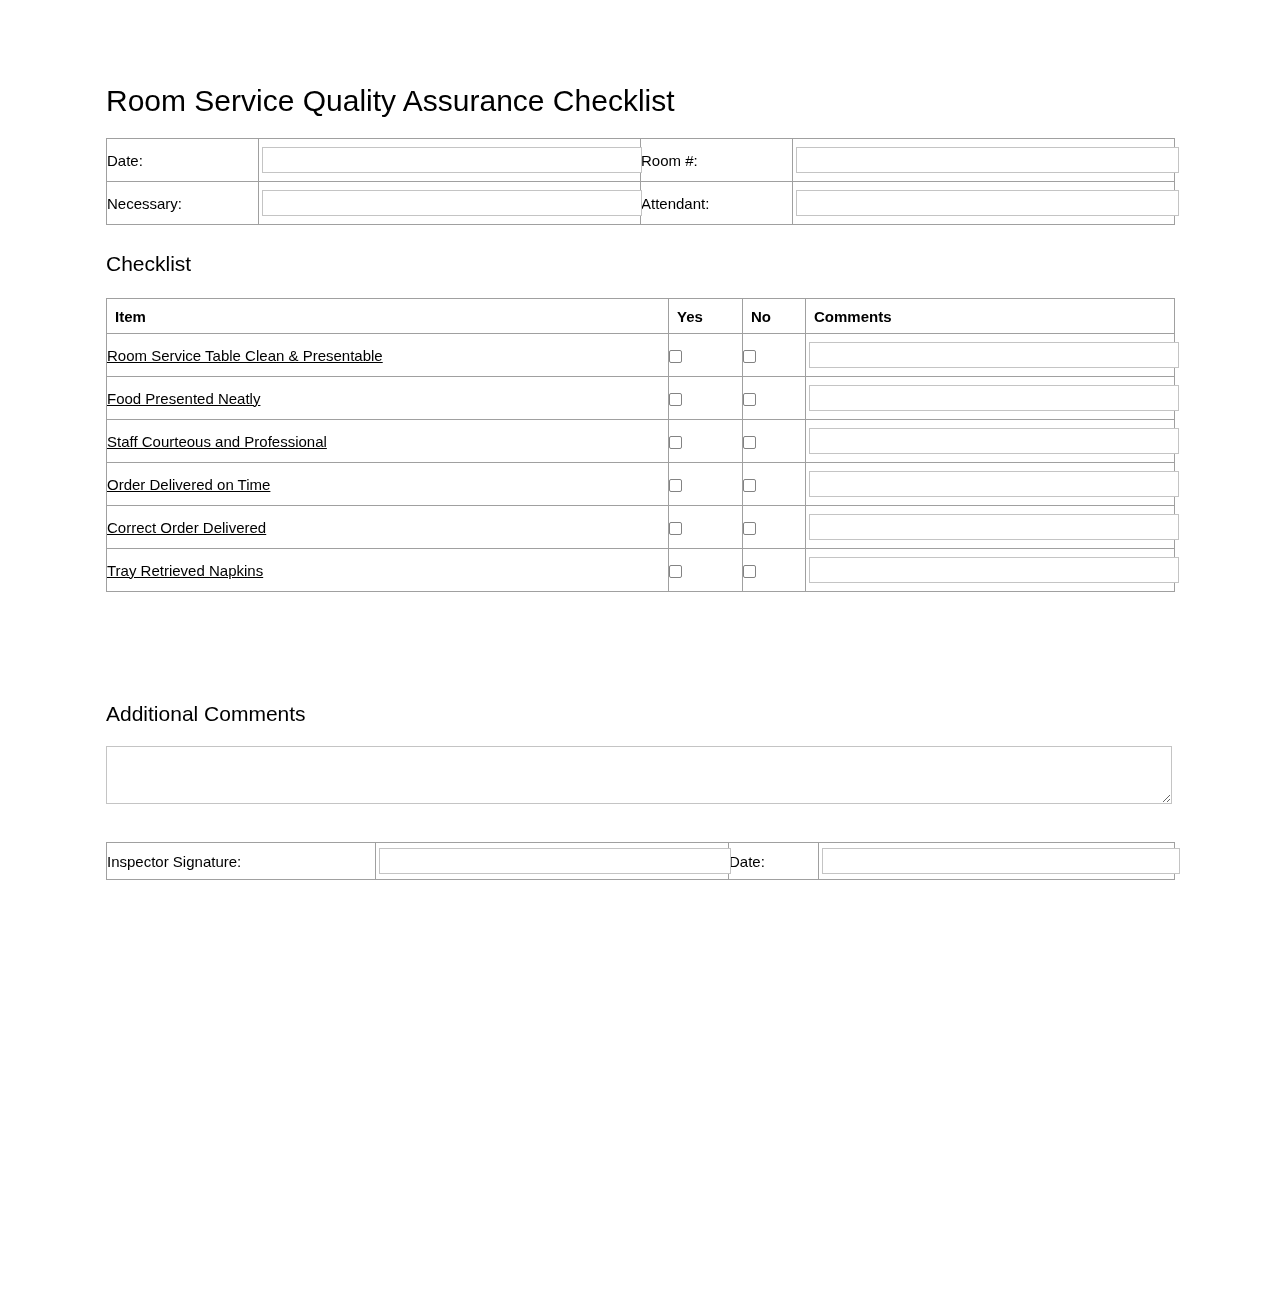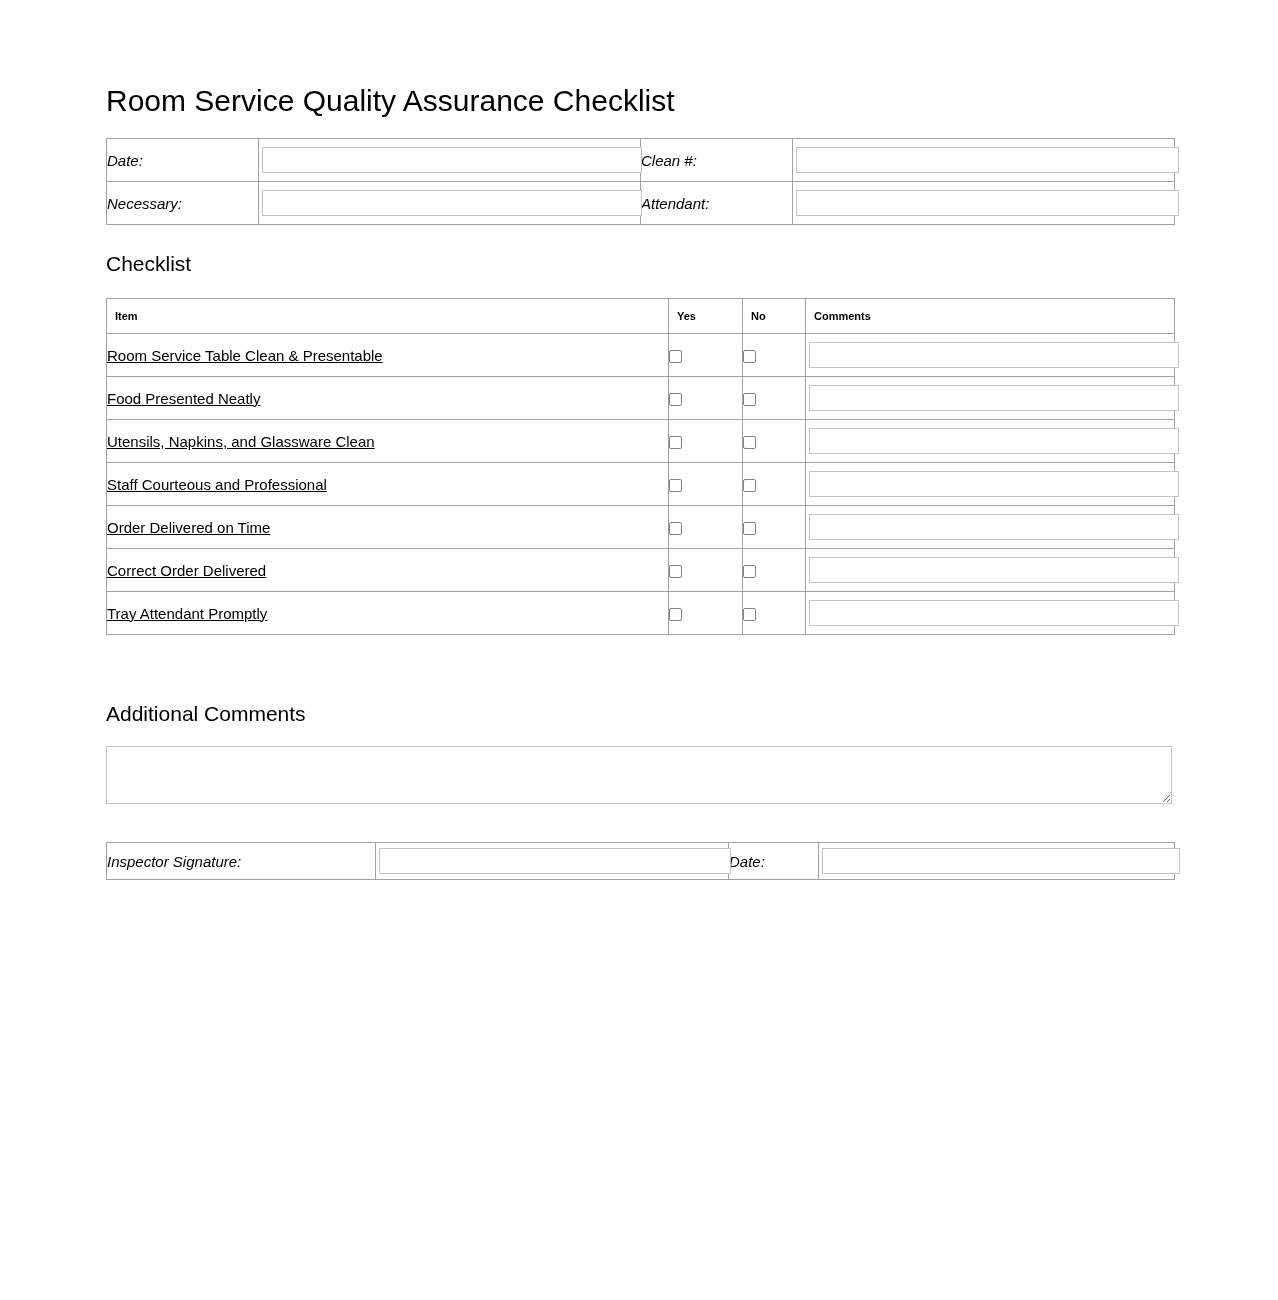--- a/index.html
+++ b/index.html
@@ -76,21 +76,20 @@
   table.info {
     top: 138px;
   }
   table.info td {
     height: 42px;
   }
   td.lbl {
     padding-left: 8px;
     font-size: 15px;
     white-space: nowrap;
-    font-style: italic;
   }
   td.fld {
     position: relative;
     overflow: visible;
   }
 
   
   input.txt {
     position: absolute;
     top: 50%;
@@ -106,21 +105,21 @@
     outline: none;
     border-radius: 0;
   }
 
   
   table.checklist {
     top: 298px;
   }
   table.checklist th {
     font-weight: bold;
-    font-size: 11px;
+    font-size: 15px;
     height: 34px;
     padding-left: 8px;
   }
   table.checklist td {
     height: 42px;
     text-decoration: underline;
   }
   td.item-cell {
     padding-left: 8px;
     font-size: 15px;
@@ -200,21 +199,21 @@
         <col style="width:382px">
         <col style="width:152px">
         <col style="width:382px">
       </colgroup>
       <tbody id="info-body">
           <tr>
             <td class="lbl">Date:</td>
             <td class="fld">
               <input type="text" class="txt" placeholder="" style="width: 380px;">
             </td>
-            <td class="lbl">Clean #:</td>
+            <td class="lbl">Room #:</td>
             <td class="fld">
               <input type="text" class="txt" placeholder="" style="width: 383px;">
             </td>
           </tr>
           <tr>
             <td class="lbl">Necessary:</td>
             <td class="fld">
               <input type="text" class="txt" placeholder="" style="width: 380px;">
             </td>
             <td class="lbl">Attendant:</td>
@@ -253,28 +252,20 @@
           </tr>
           <tr>
             <td class="item-cell">Food Presented Neatly</td>
             <td class="chk-cell"><input type="checkbox" class="cb" style=""></td>
             <td class="chk-cell"><input type="checkbox" class="cb" style=""></td>
             <td class="cmt-cell">
               <input type="text" class="txt" style="width: 370px;">
             </td>
           </tr>
           <tr>
-            <td class="item-cell">Utensils, Napkins, and Glassware Clean</td>
-            <td class="chk-cell"><input type="checkbox" class="cb" style=""></td>
-            <td class="chk-cell"><input type="checkbox" class="cb" style=""></td>
-            <td class="cmt-cell">
-              <input type="text" class="txt" style="width: 370px;">
-            </td>
-          </tr>
-          <tr>
             <td class="item-cell">Staff Courteous and Professional</td>
             <td class="chk-cell"><input type="checkbox" class="cb" style=""></td>
             <td class="chk-cell"><input type="checkbox" class="cb" style=""></td>
             <td class="cmt-cell">
               <input type="text" class="txt" style="width: 370px;">
             </td>
           </tr>
           <tr>
             <td class="item-cell">Order Delivered on Time</td>
             <td class="chk-cell"><input type="checkbox" class="cb" style=""></td>
@@ -285,21 +276,21 @@
           </tr>
           <tr>
             <td class="item-cell">Correct Order Delivered</td>
             <td class="chk-cell"><input type="checkbox" class="cb" style=""></td>
             <td class="chk-cell"><input type="checkbox" class="cb" style=""></td>
             <td class="cmt-cell">
               <input type="text" class="txt" style="width: 370px;">
             </td>
           </tr>
           <tr>
-            <td class="item-cell">Tray Attendant Promptly</td>
+            <td class="item-cell">Tray Retrieved Napkins</td>
             <td class="chk-cell"><input type="checkbox" class="cb" style=""></td>
             <td class="chk-cell"><input type="checkbox" class="cb" style=""></td>
             <td class="cmt-cell">
               <input type="text" class="txt" style="width: 370px;">
             </td>
           </tr>
         </tbody>
     </table>
 
     <h2 class="section-title t-comments">Additional Comments</h2>

